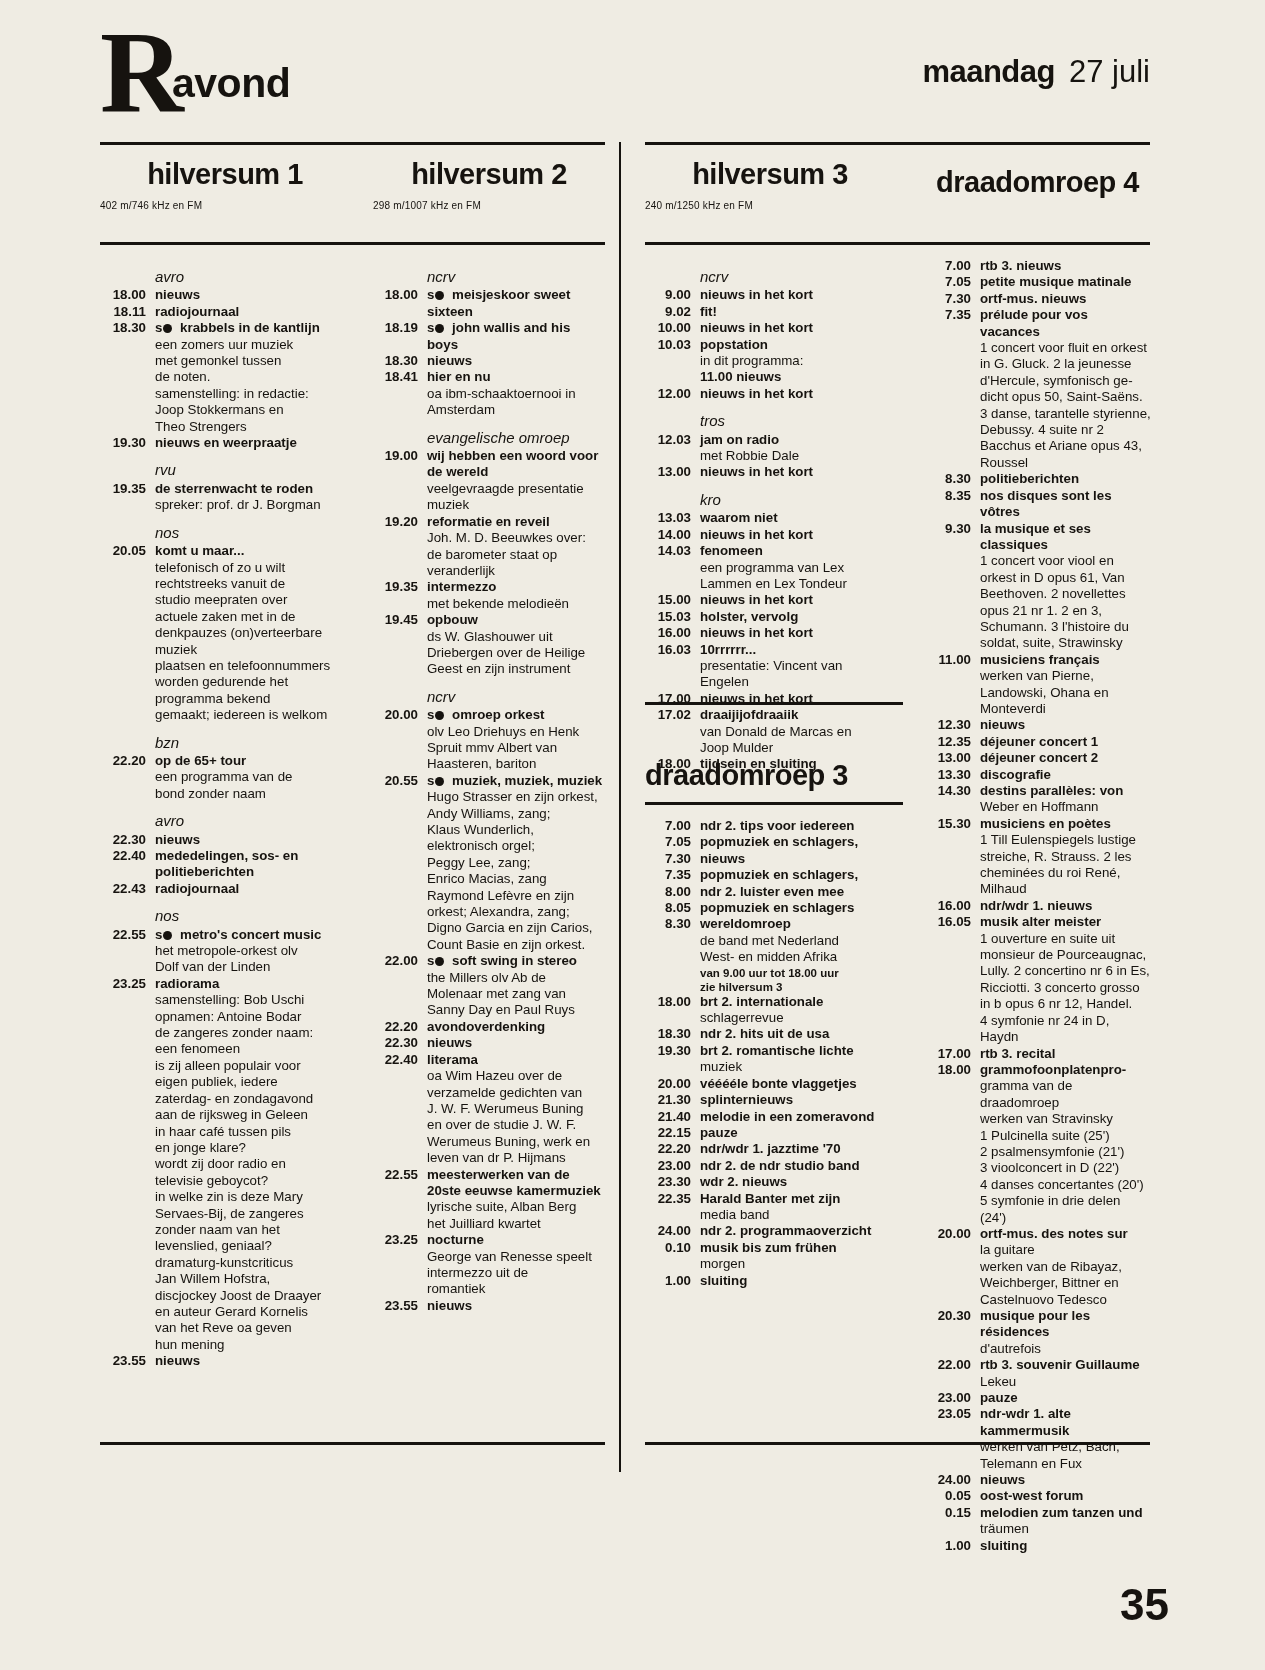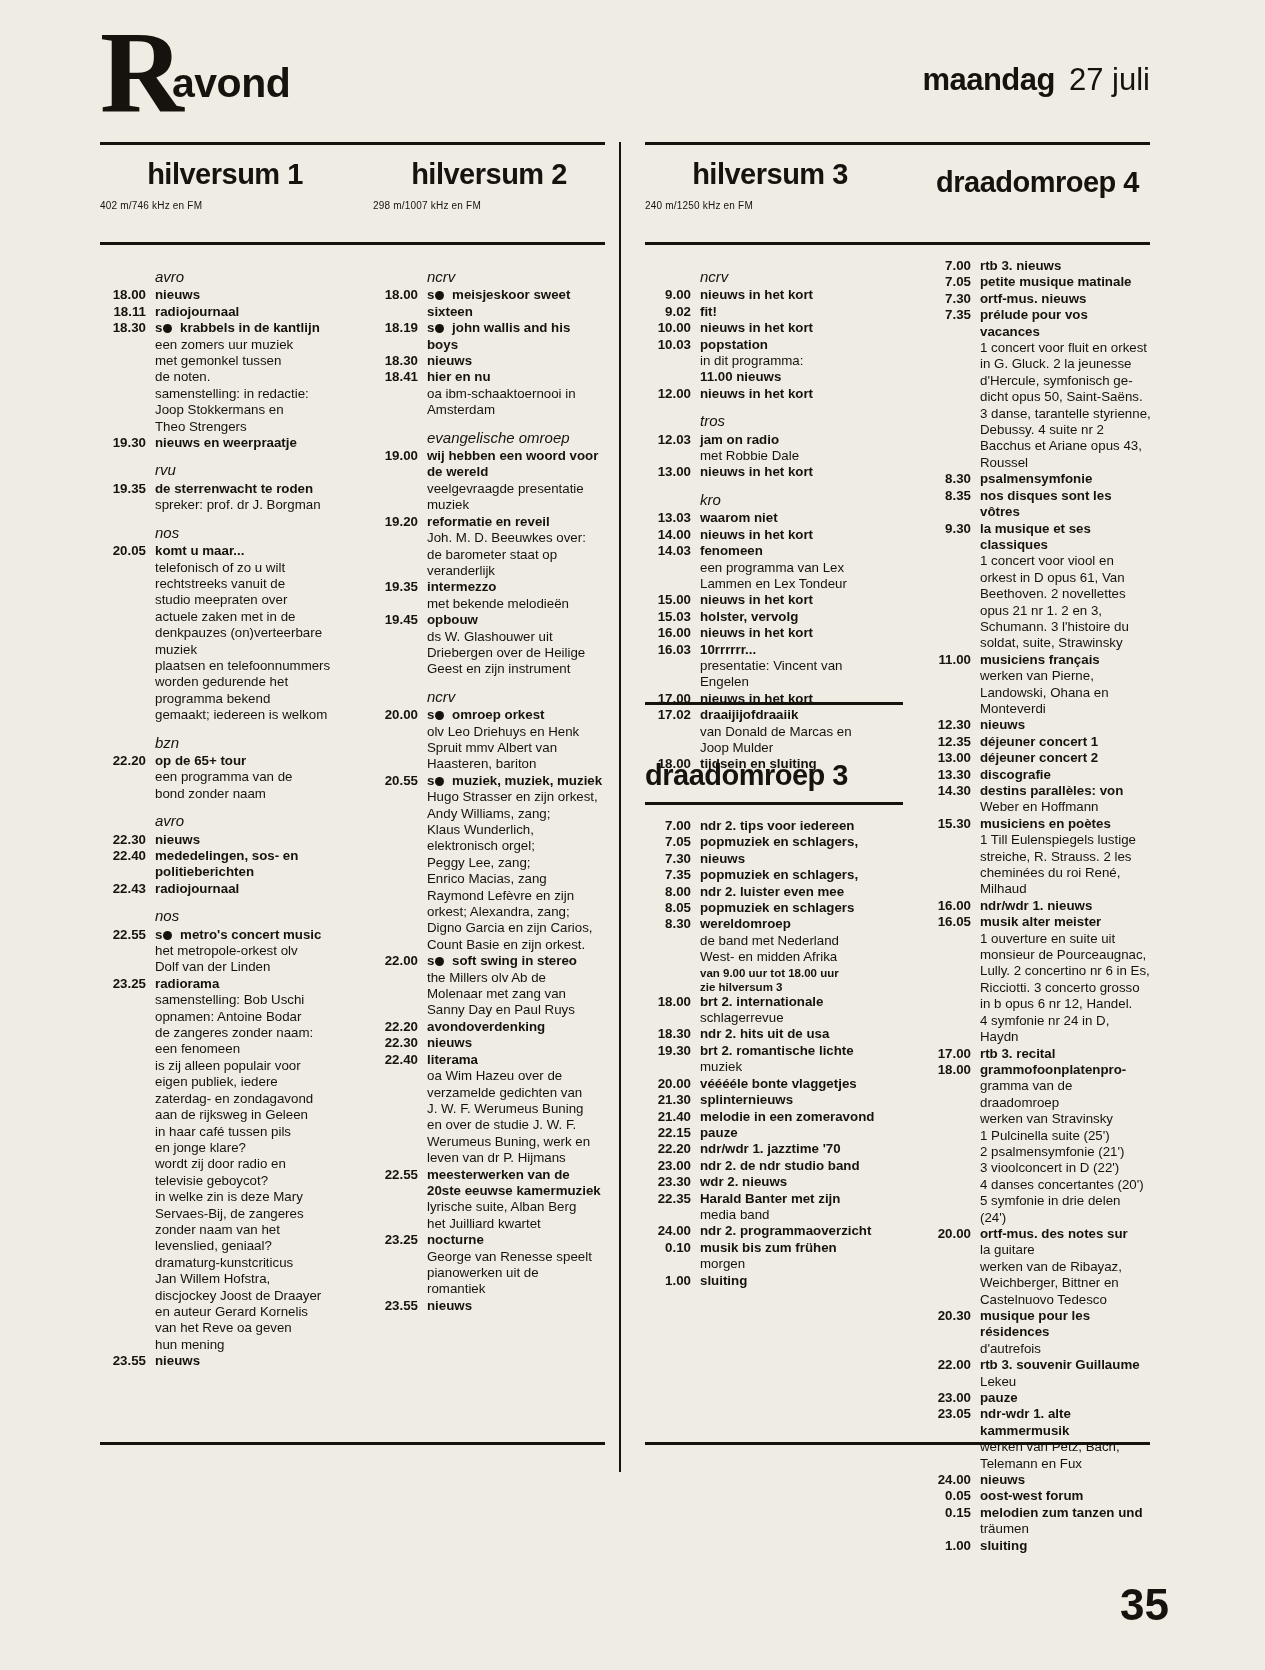--- a/index.html
+++ b/index.html
@@ -26,21 +26,21 @@
     font-weight:bold;
     font-size:116px;
     line-height:92px;
     letter-spacing:-3px;
   }
   .avond{
     position:absolute;left:72px;top:34px;
     font-size:41px;font-weight:bold;letter-spacing:-0.5px;
   }
   .dateblock{
-    position:absolute;right:0;top:36px;
+    position:absolute;right:0;top:28px;
     font-size:31px;
   }
   .dateblock .dow{font-weight:bold;letter-spacing:-0.5px;}
   .dateblock .dnum{font-weight:normal;margin-left:14px;letter-spacing:0px;}
 
   
   .colwrap{position:absolute;left:100px;top:142px;width:1050px;height:1330px;}
   .half{position:absolute;top:0;width:505px;height:1330px;}
   .half.left{left:0;}
   .half.right{left:545px;}
@@ -383,21 +383,21 @@
               <div class="hl">meesterwerken van de 20ste eeuwse kamermuziek</div>
               <div class="sub">lyrische suite, Alban Berg</div>
               <div class="sub">het Juilliard kwartet</div>
             </div>
           </div>
           <div class="ent">
             <div class="t">23.25</div>
             <div class="b">
               <div class="hl">nocturne</div>
               <div class="sub">George van Renesse speelt</div>
-              <div class="sub">pianowerken uit de</div>
+              <div class="sub">intermezzo uit de</div>
               <div class="sub">romantiek</div>
             </div>
           </div>
           <div class="ent">
             <div class="t">23.55</div>
             <div class="b">
               <div class="hl">nieuws</div>
             </div>
           </div>
         </div>
@@ -707,21 +707,21 @@
               <div class="sub">dicht opus 50, Saint-Saëns.</div>
               <div class="sub">3 danse, tarantelle styrienne,</div>
               <div class="sub">Debussy. 4 suite nr 2</div>
               <div class="sub">Bacchus et Ariane opus 43,</div>
               <div class="sub">Roussel</div>
             </div>
           </div>
           <div class="ent">
             <div class="t">8.30</div>
             <div class="b">
-              <div class="hl">psalmensymfonie</div>
+              <div class="hl">politieberichten</div>
             </div>
           </div>
           <div class="ent">
             <div class="t">8.35</div>
             <div class="b">
               <div class="hl">nos disques sont les vôtres</div>
             </div>
           </div>
           <div class="ent">
             <div class="t">9.30</div>

